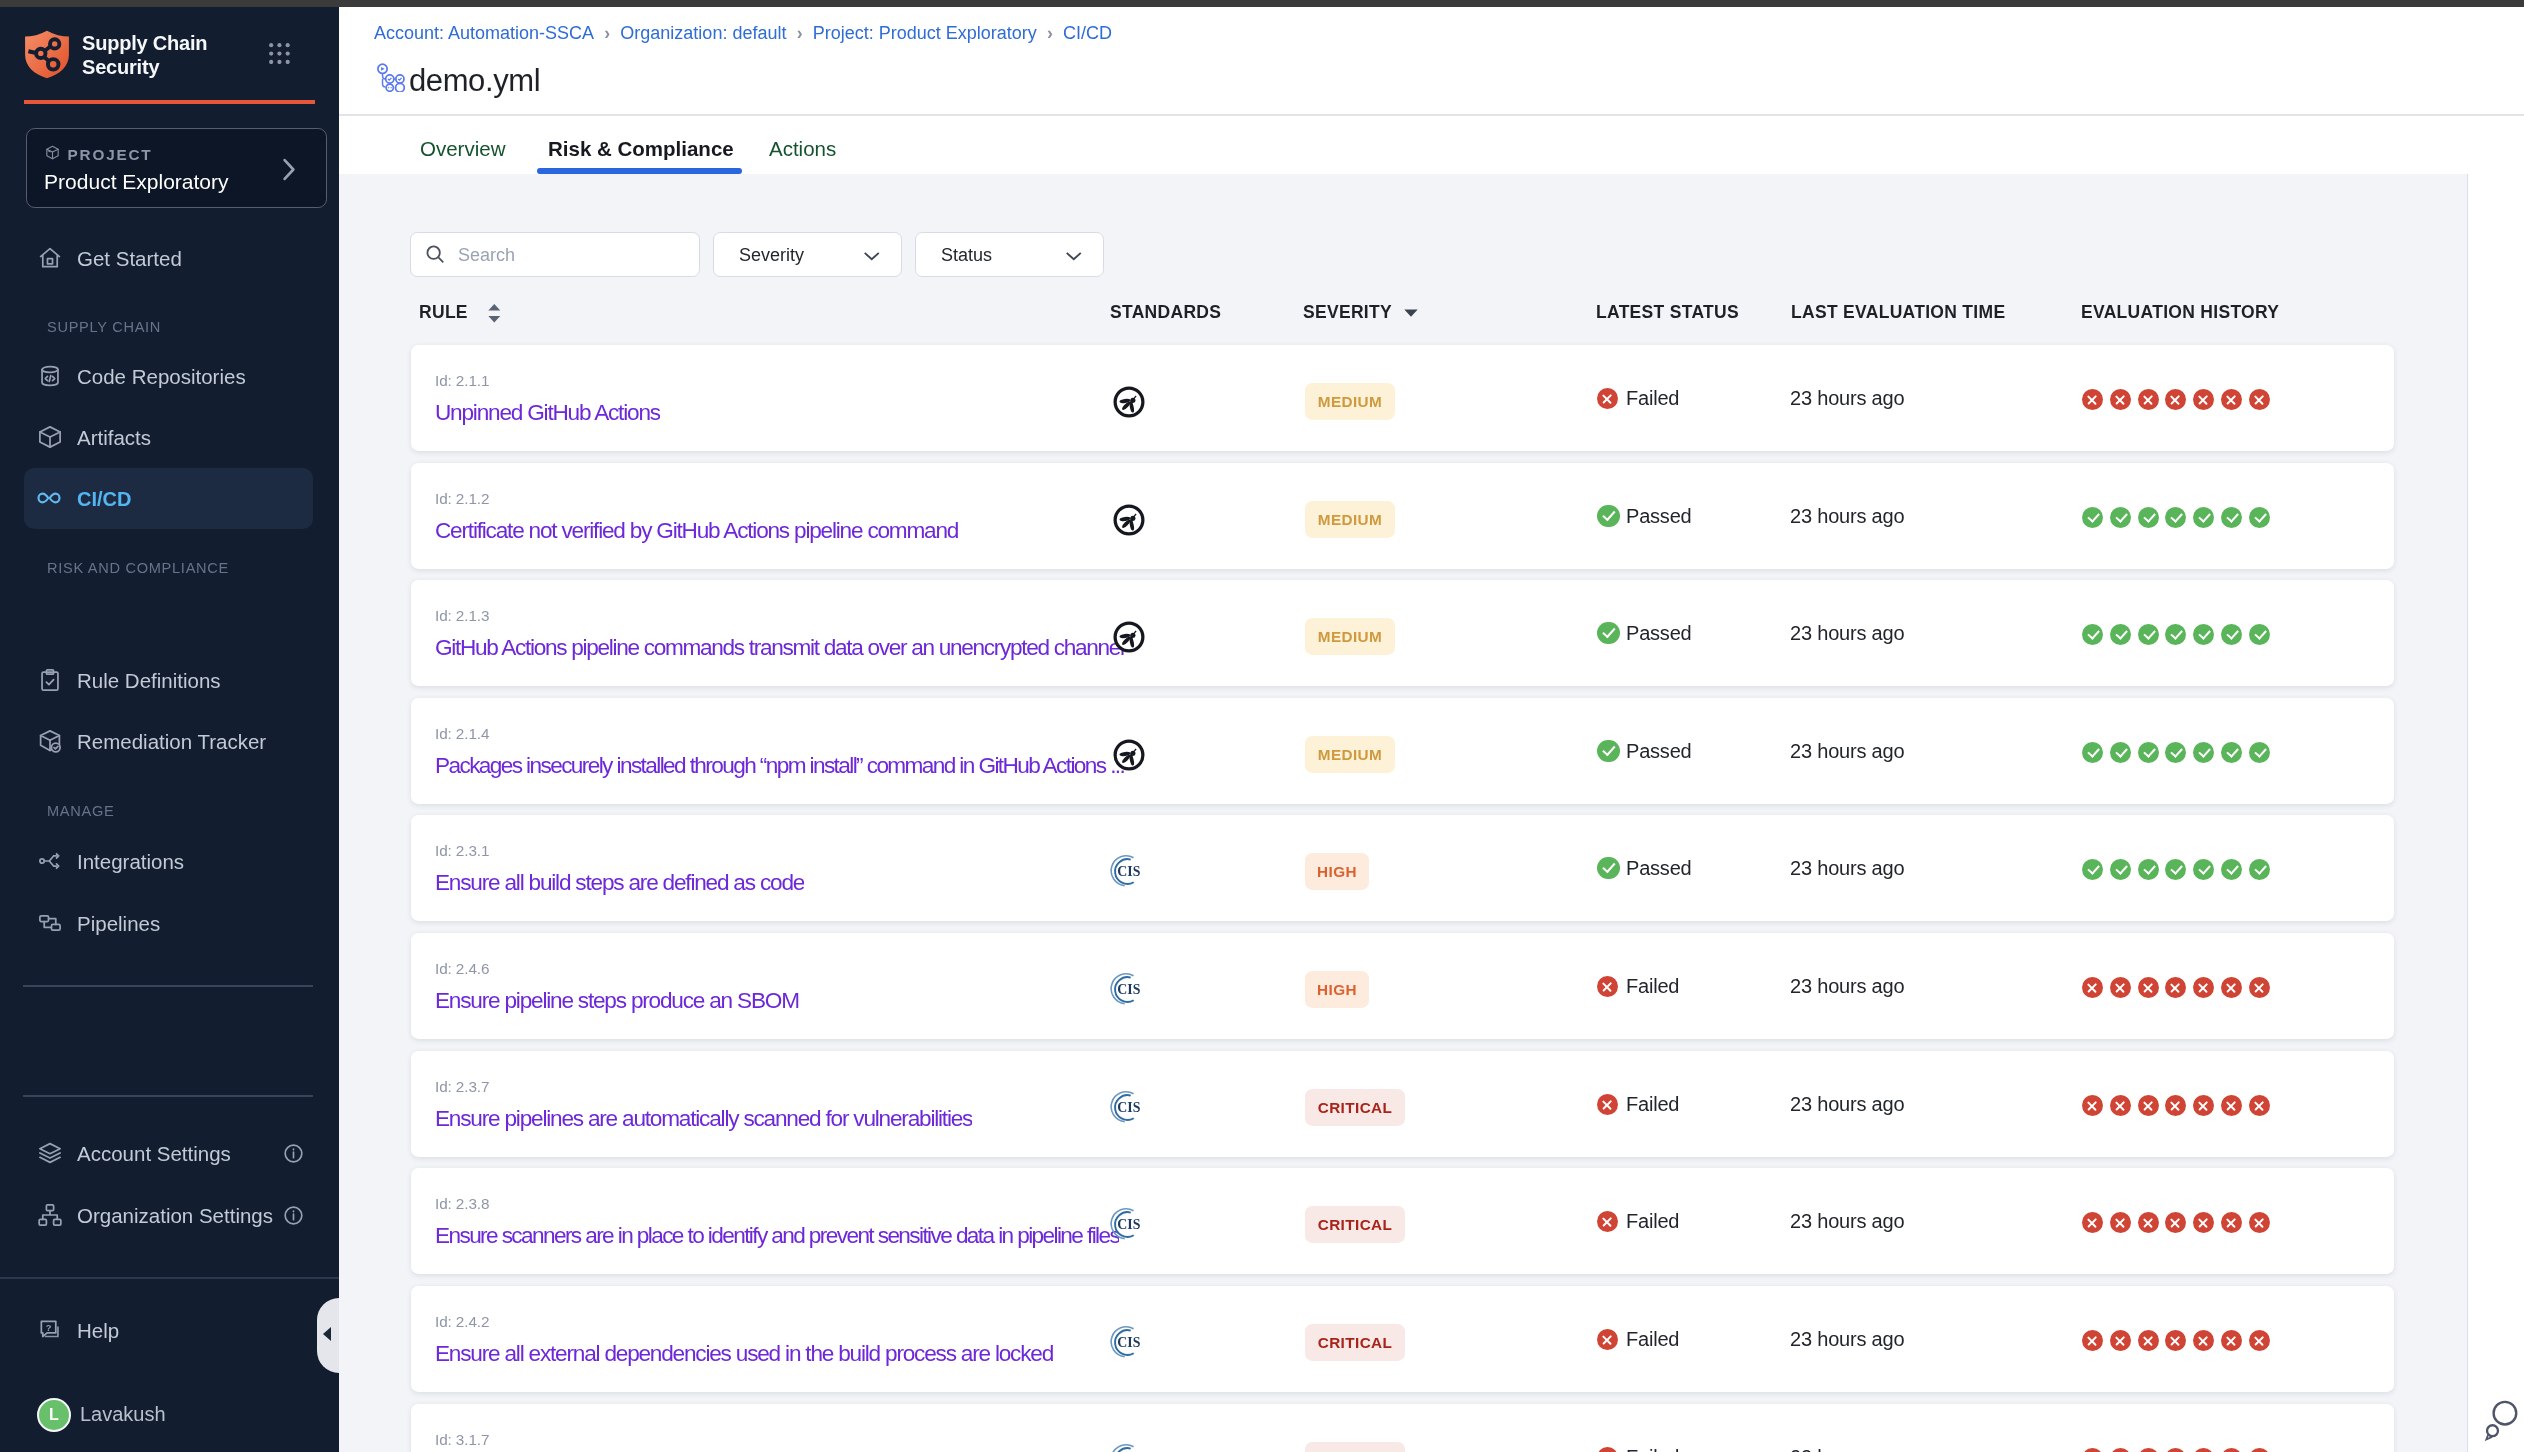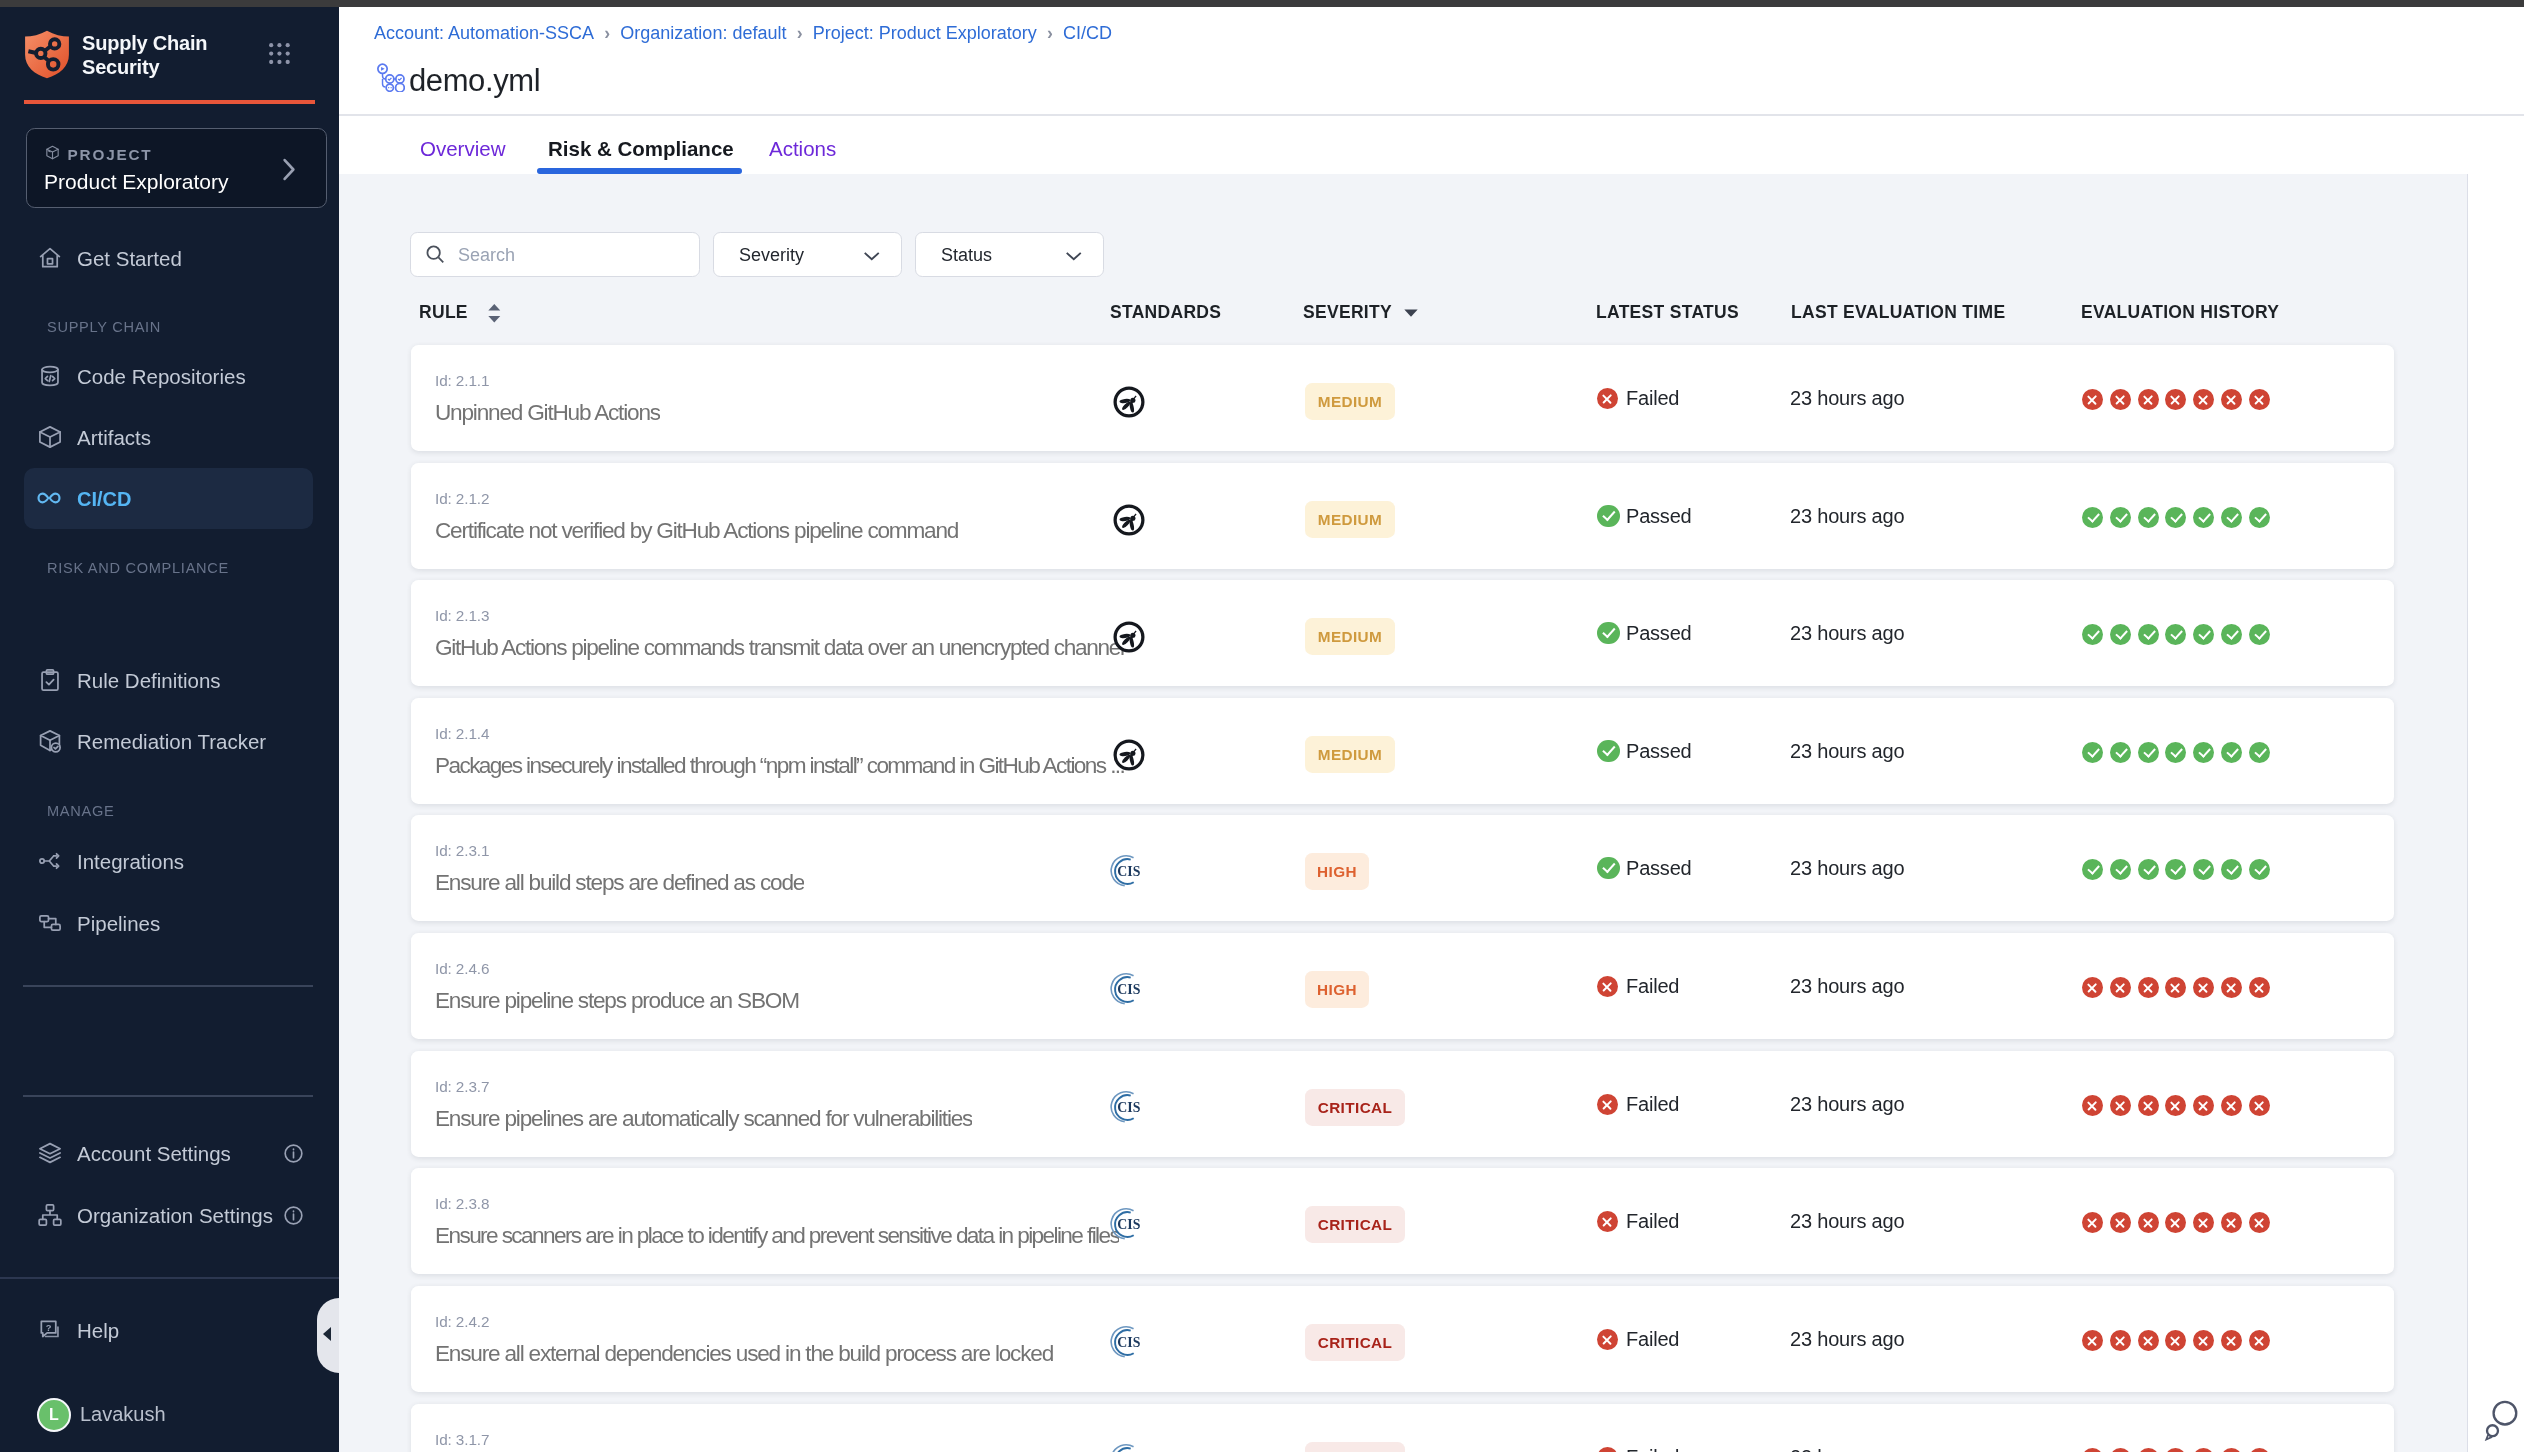--- a/index.html
+++ b/index.html
@@ -3,24 +3,24 @@
 *{margin:0;padding:0;box-sizing:border-box}
 html,body{width:2525px;height:1452px;overflow:hidden;font-family:"Liberation Sans",sans-serif;background:#fff}
 .abs{position:absolute}
 #strip{position:absolute;left:0;top:0;width:2525px;height:7.3px;background:#3b3b3c}
 #side{position:absolute;left:0;top:7.3px;width:339px;height:1445px;background:#121d30}
 #main{position:absolute;left:339px;top:7.3px;width:2186px;height:1445px;background:#fff}
 #content{position:absolute;left:0;top:167px;width:2128px;height:1279px;background:#f2f4f8}
 #gutter{position:absolute;left:2128px;top:167px;width:58px;height:1279px;background:#fff;border-left:1.5px solid #dcdee8}
 .crumb{color:#2e6cd6;font-size:18px}
 .crumbsep{color:#8a90a0;font-size:17.5px;font-weight:bold;padding:0 10.2px;position:relative;top:-0.7px}
-.tab{font-size:20.5px;color:#6d28d9}
+.tab{font-size:20.5px;color:#14532d}
 .card{position:absolute;left:72px;width:1983px;height:106px;background:#fff;border-radius:7.3px;box-shadow:0 1.5px 5.1px rgba(35,46,62,0.10)}
 .rid{position:absolute;left:24px;top:27px;font-size:15.3px;color:#8f96a8;letter-spacing:-0.1px}
-.rtitle{position:absolute;left:24px;top:55px;font-size:22.6px;color:#737373;letter-spacing:-1.2px;white-space:nowrap;max-width:698px;overflow:hidden}
+.rtitle{position:absolute;left:24px;top:55px;font-size:22.6px;color:#6d28d9;letter-spacing:-1.2px;white-space:nowrap;max-width:698px;overflow:hidden}
 .std{position:absolute;left:701px;top:40px}
 .chip{position:absolute;left:894px;top:38px;height:37px;border-radius:7.3px;font-size:15.3px;font-weight:bold;letter-spacing:0.4px;display:flex;align-items:center;justify-content:center}
 .stat{position:absolute;left:1186px;top:43px;height:21px}
 .stattx{position:absolute;left:1215px;top:42px;font-size:20px;color:#22262c;letter-spacing:-0.2px}
 .time{position:absolute;left:1379px;top:42px;font-size:20px;color:#22262c;letter-spacing:-0.2px}
 .hist{position:absolute;left:1671px;top:44px;height:21px}
 .xc,.kc{position:absolute;top:0;width:21px;height:21px;border-radius:50%}
 .xc{background:#cf4434}
 .kc{background:#5ab55a}
 .xc::before,.xc::after{content:"";position:absolute;left:9.4px;top:4.4px;width:2.3px;height:12.4px;background:#fff;border-radius:1.1px}

